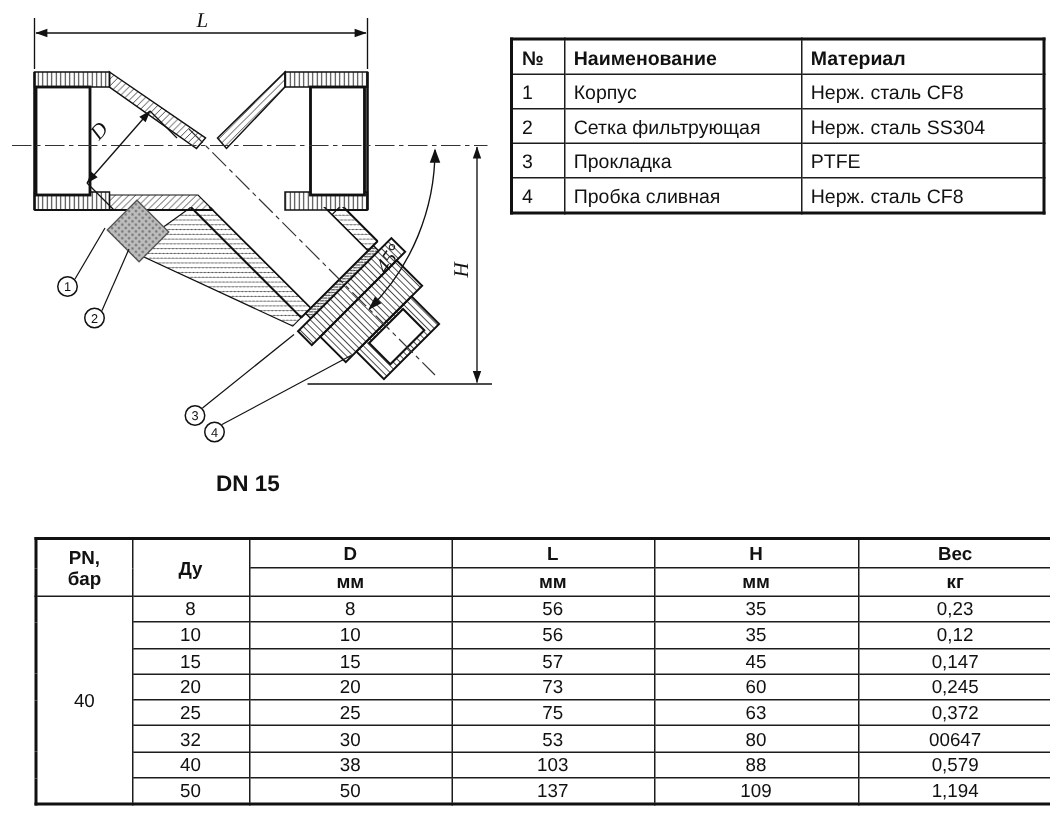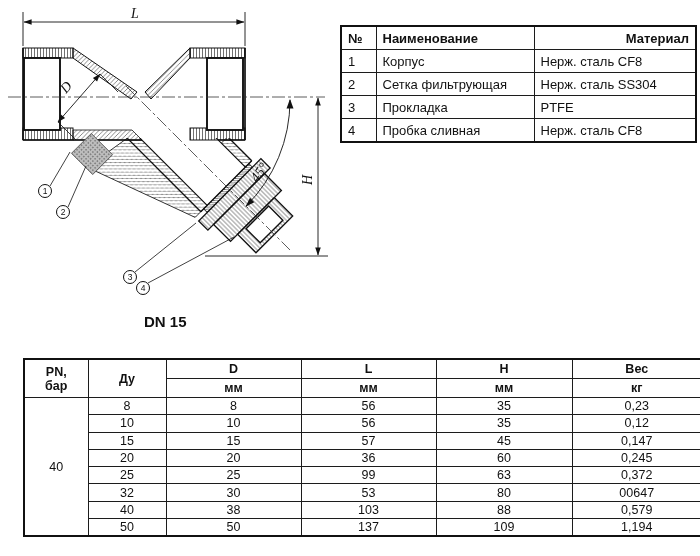--- a/index.html
+++ b/index.html
@@ -7,21 +7,21 @@
         font-family:"Liberation Sans", sans-serif;color:#111;}
   
   #drawing-wrap{position:absolute;left:0;top:0;width:340px;height:350px;}
   
   #parts-table{position:absolute;left:340px;top:25px;width:355px;border-collapse:collapse;
                table-layout:fixed;font-size:13px;}
   #parts-table th,#parts-table td{border:1.5px solid #1c1c1c;padding:1px 6px;height:20px;
                white-space:nowrap;overflow:hidden;}
   #parts-table{border:2px solid #111;}
   #parts-table th{font-weight:bold;text-align:left;}
-  #parts-table th.c-mat{text-align:right;}
+  #parts-table th.c-mat{text-align:left;}
   #parts-table td{font-weight:normal;text-align:left;}
   
   #dims-table{position:absolute;left:11px;top:358px;width:678px;border-collapse:collapse;
               table-layout:fixed;font-size:12.5px;margin-left:12px;}
   #dims-table th,#dims-table td{border:1.5px solid #1c1c1c;text-align:center;padding:0 2px;}
   #dims-table{border:2px solid #111;}
   #dims-table thead th{font-weight:bold;height:18px;}
   #dims-table tbody td{font-weight:normal;height:16.3px;}
   .svg-label{font-family:"Liberation Serif", serif;font-style:italic;font-size:14px;fill:#111;}
   .svg-caption{font-family:"Liberation Sans", sans-serif;font-weight:bold;font-size:15px;fill:#111;}
@@ -230,28 +230,28 @@
         <tr>
           <td>15</td>
           <td>15</td>
           <td>57</td>
           <td>45</td>
           <td>0,147</td>
         </tr>
         <tr>
           <td>20</td>
           <td>20</td>
-          <td>36</td>
+          <td>73</td>
           <td>60</td>
           <td>0,245</td>
         </tr>
         <tr>
           <td>25</td>
           <td>25</td>
-          <td>99</td>
+          <td>75</td>
           <td>63</td>
           <td>0,372</td>
         </tr>
         <tr>
           <td>32</td>
           <td>30</td>
           <td>53</td>
           <td>80</td>
           <td>00647</td>
         </tr>

